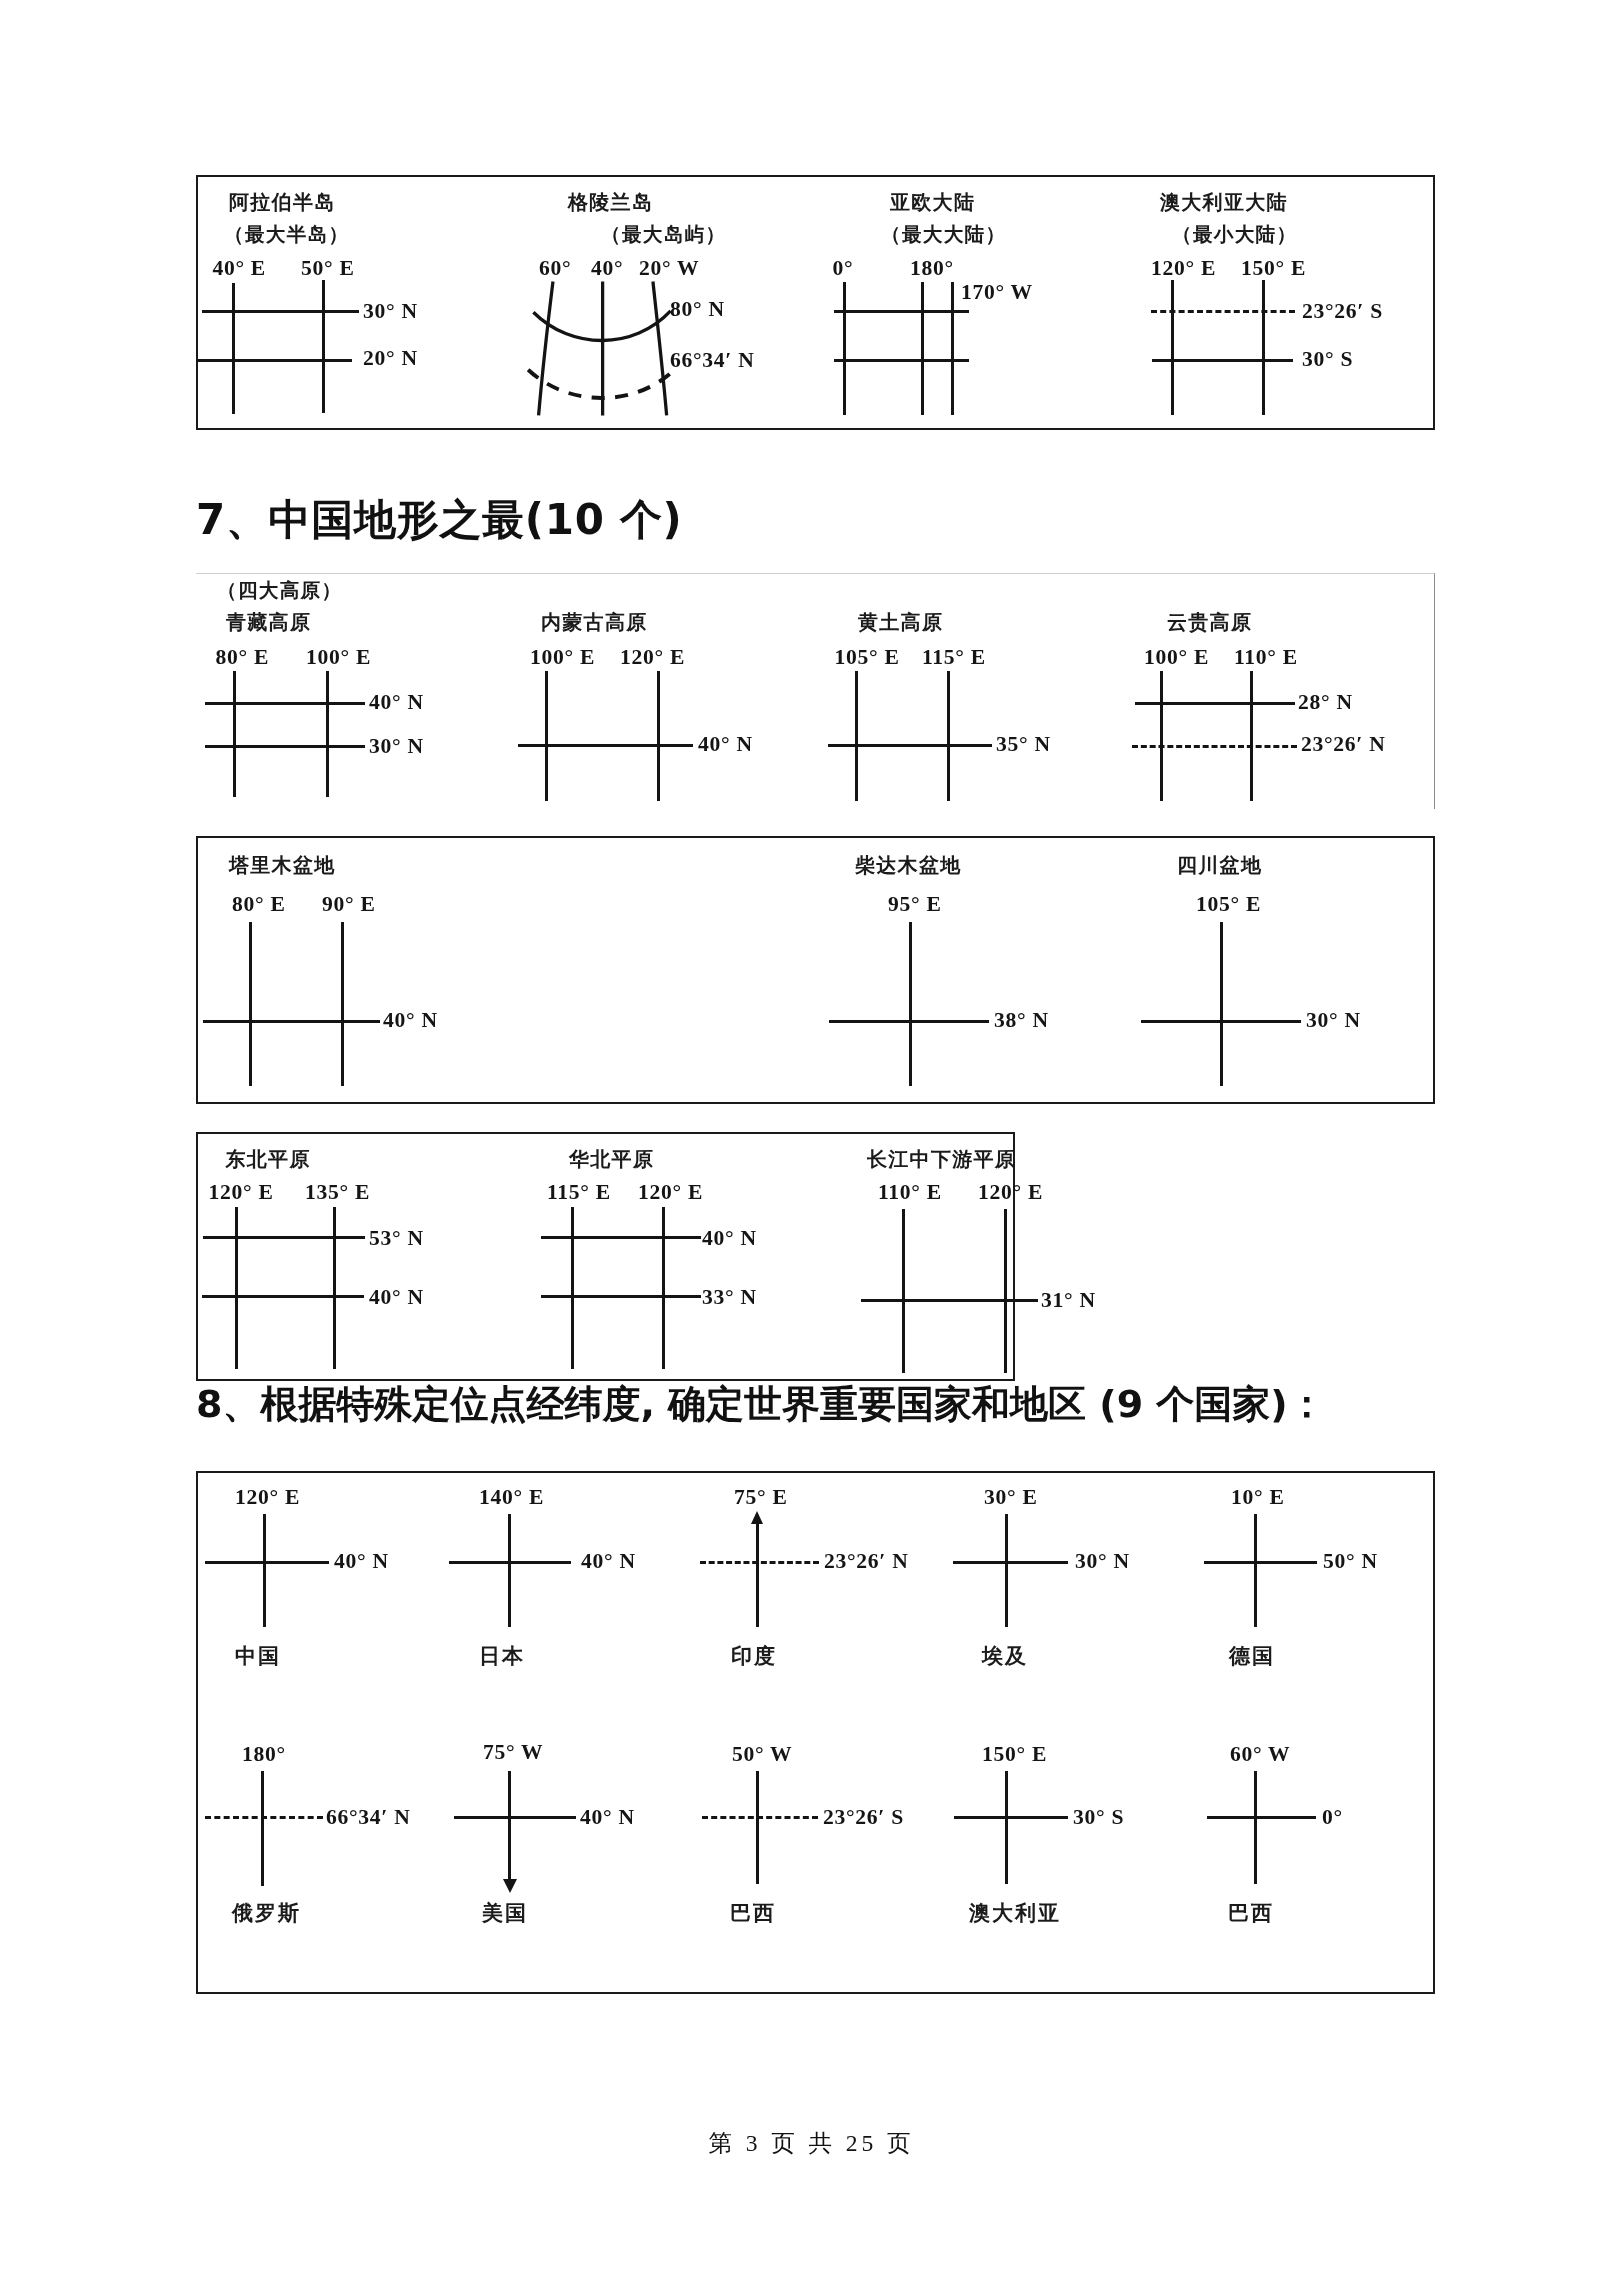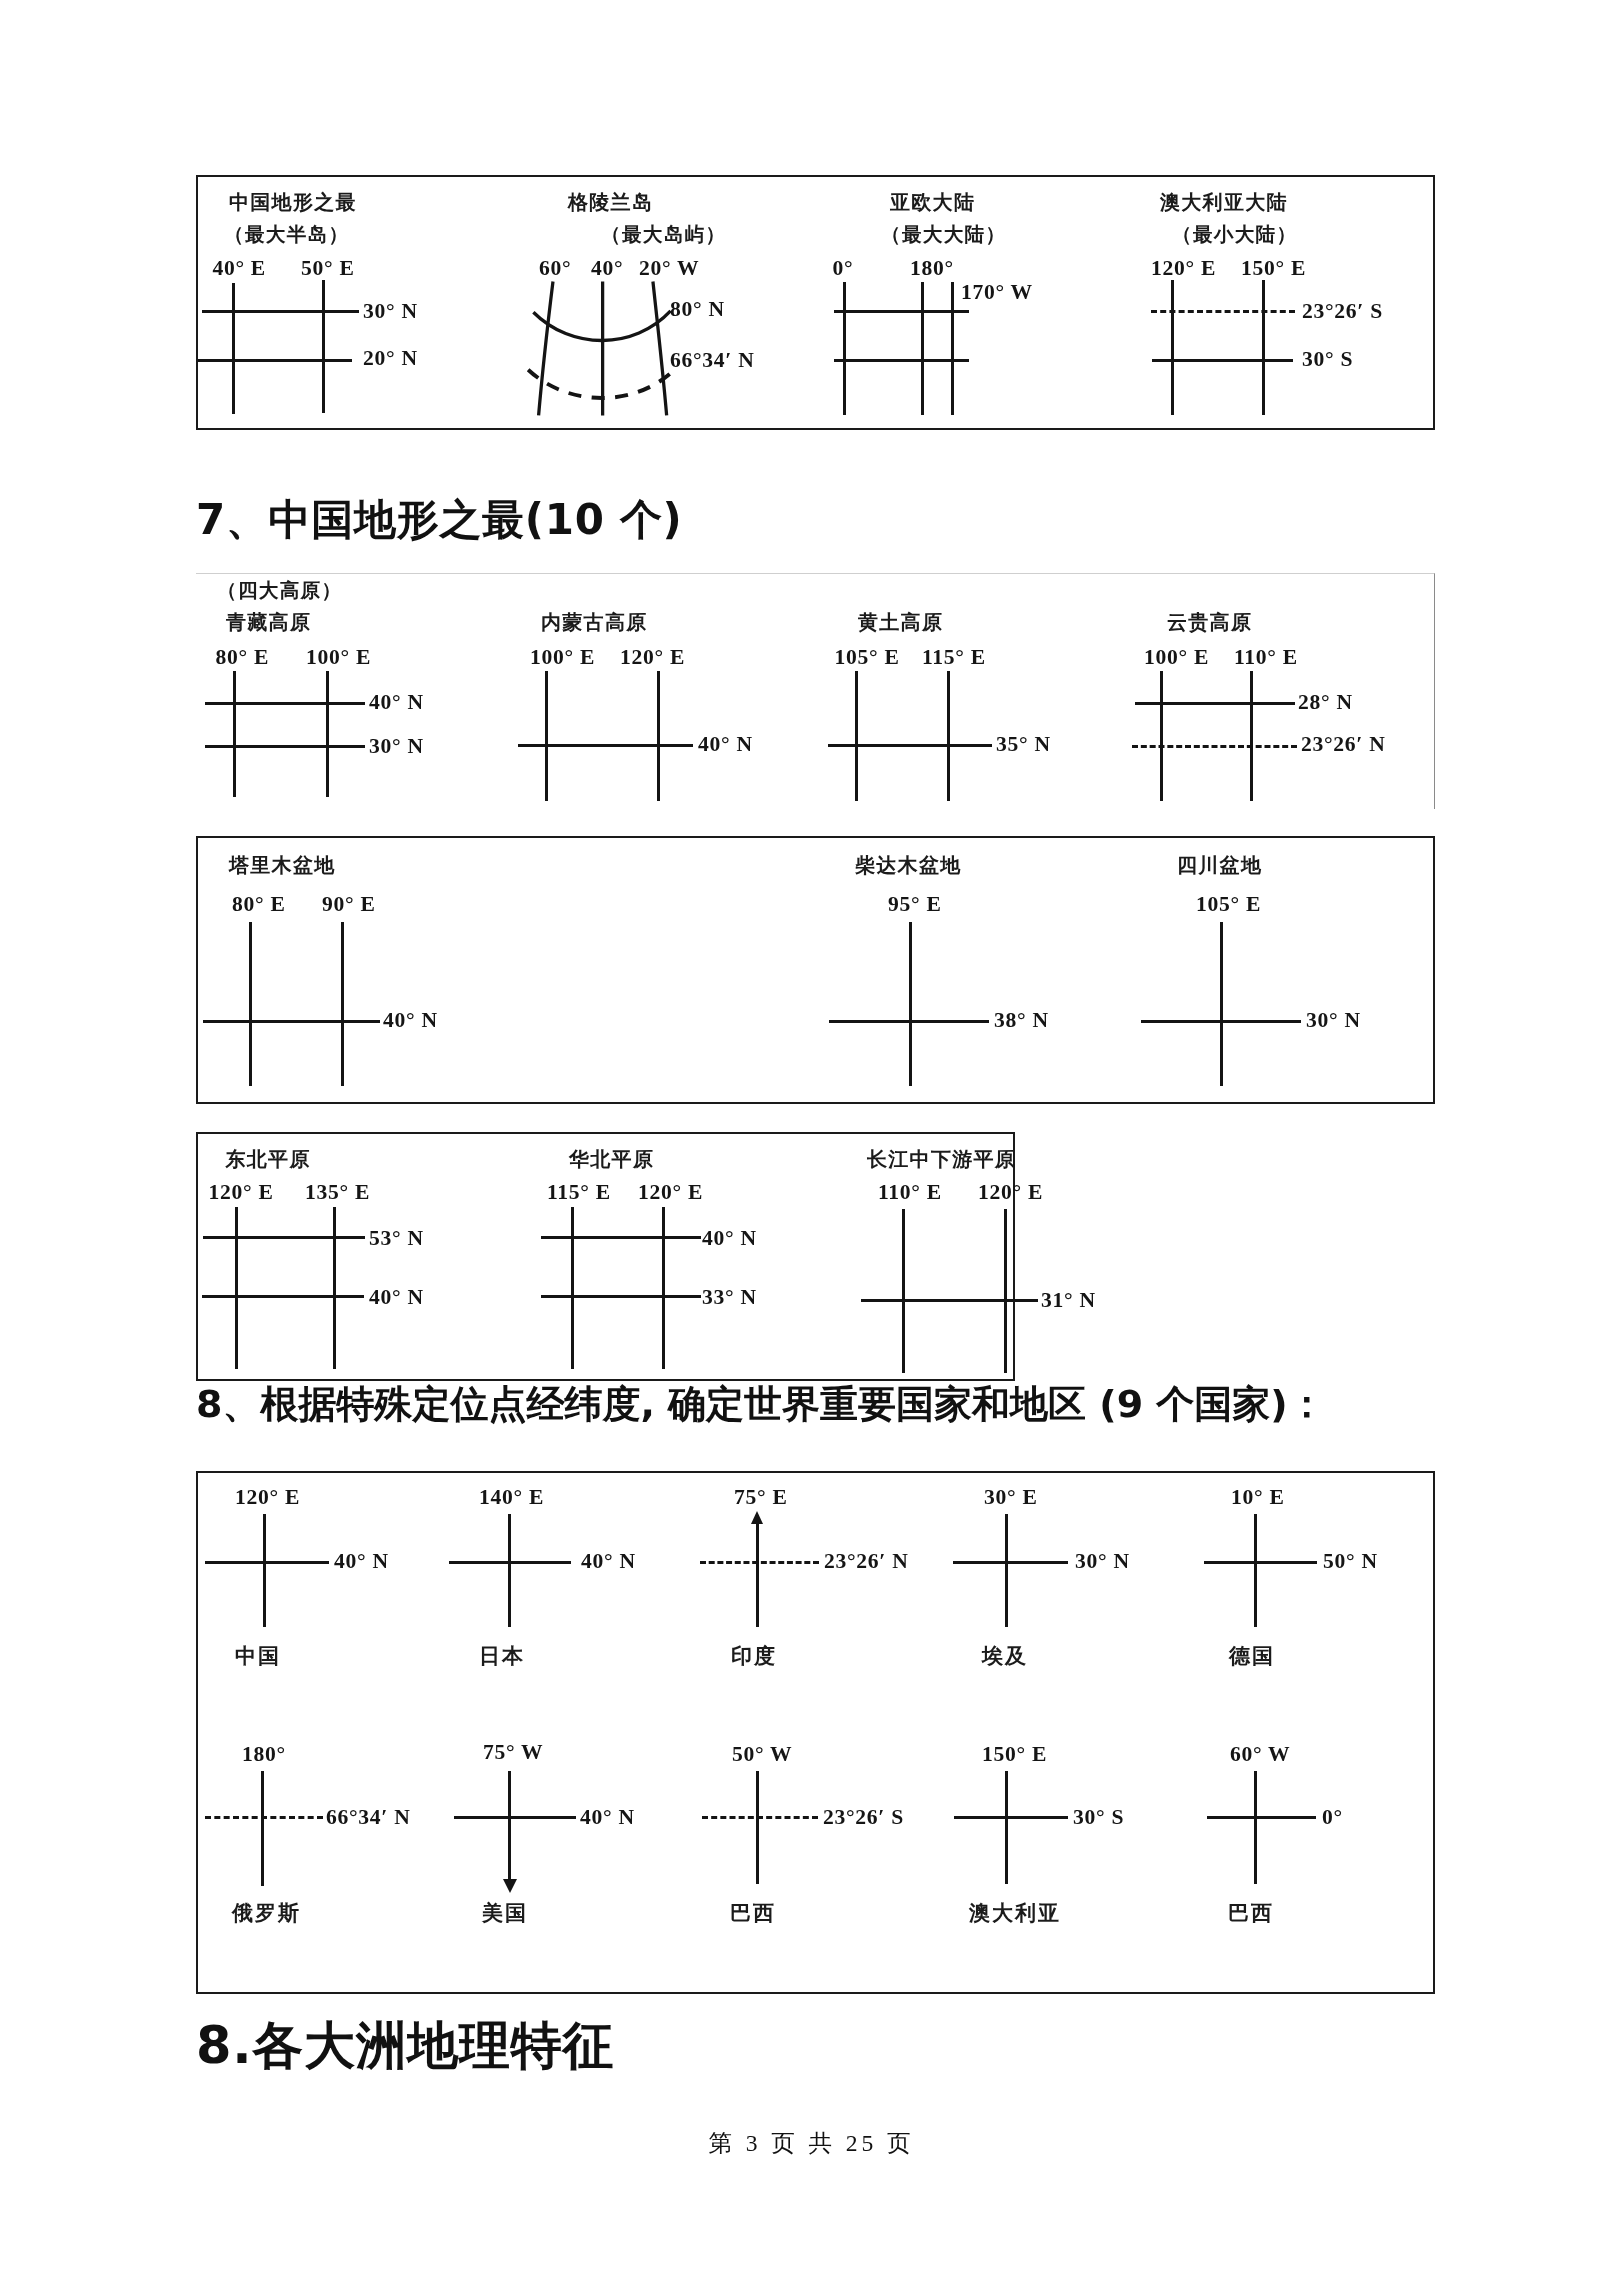--- a/index.html
+++ b/index.html
@@ -48,21 +48,21 @@
           font-family:"Liberation Serif",serif;font-size:23.6px;color:#111;letter-spacing:3.9px;}
 </style>
 </head>
 <body>
 
 <div class="page">
 
   <div class="fig" id="fig1">
 
     <div class="cell" style="left:0;top:0;width:308px;height:251px;">
-      <div class="cap" style="left:31px;top:11.8px;">中国地形之最</div>
+      <div class="cap" style="left:31px;top:11.8px;">阿拉伯半岛</div>
       <div class="sub" style="left:26px;top:44px;">（最大半岛）</div>
       <div class="lon" style="left:14.4px;top:79px;">40° E</div>
       <div class="lon" style="left:103px;top:79px;">50° E</div>
       <div class="vline" style="left:34px;top:106px;height:131px;"></div>
       <div class="vline" style="left:124px;top:103px;height:133px;"></div>
       <div class="hline" style="left:3.9px;top:133px;width:157px;"></div>
       <div class="lat" style="left:165px;top:122px;">30° N</div>
       <div class="hline" style="left:0;top:182px;width:154px;"></div>
       <div class="lat" style="left:165px;top:169px;">20° N</div>
     </div>
@@ -311,18 +311,17 @@
 
     <div class="cell" style="left:989px;top:257px;width:246px;height:262px;">
       <div class="lon" style="left:43px;top:11.8px;">60° W</div>
       <div class="vline" style="left:67px;top:41px;height:113px;"></div>
       <div class="hline" style="left:19.6px;top:86px;width:109px;"></div>
       <div class="lat" style="left:135px;top:75px;">0°</div>
       <div class="ctryname" style="left:41px;top:169px;">巴西</div>
     </div>
   </div>
 
-  <div class="h-sec" id="h8b">8.各大洲地理特征</div>
 
   <div id="footer">第 3 页 共 25 页</div>
 
 </div>
 
 
 </body></html>

